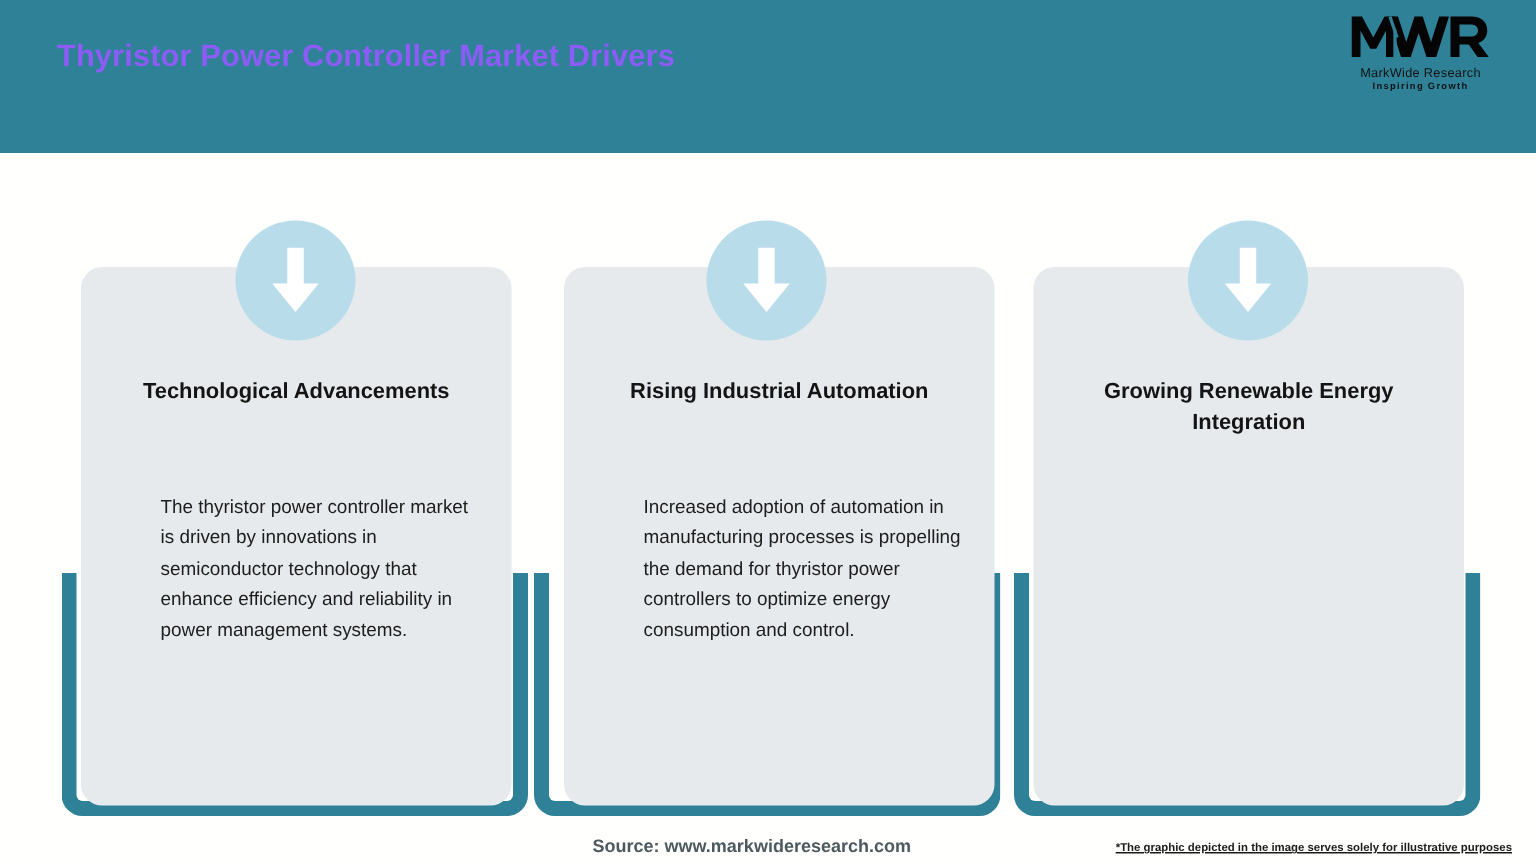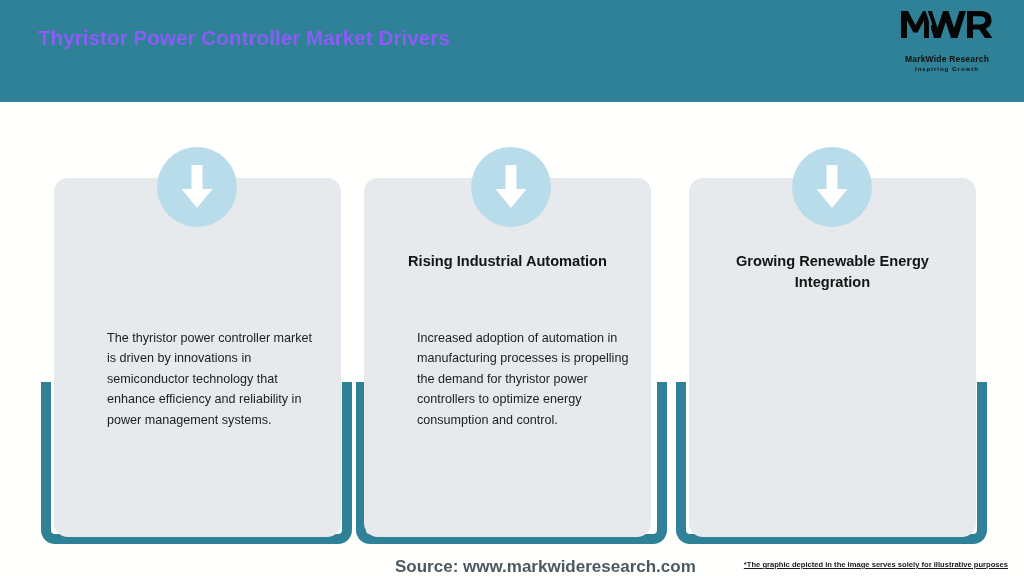--- a/index.html
+++ b/index.html
@@ -43,24 +43,24 @@
     text-align: center;
     line-height: 1;
   }
   #logo-mark {
     display: block;
     margin: 0 auto;
   }
   #logo-name {
     display: block;
     font-size: 8.5px;
-    font-weight: bold;
+    font-weight: normal;
     color: #121212;
     letter-spacing: 0.2px;
-    margin-top: 16px;
+    margin-top: 5px;
     white-space: nowrap;
   }
   #logo-tagline {
     display: block;
     font-size: 6.2px;
     font-weight: bold;
     color: #121212;
     letter-spacing: 0.9px;
     margin-top: 2px;
     white-space: nowrap;
@@ -86,21 +86,21 @@
   .card {
     position: absolute;
     top: 178px;
     width: 287px;
     height: 359px;
     background: #e6eaec;
     border-radius: 14px;
     box-sizing: border-box;
   }
   #card-1 { left: 54px; }
-  #card-2 { left: 364px; padding-left: 29px; }
+  #card-2 { left: 376px; padding-left: 29px; }
   #card-3 { left: 689px; }
 
   .card-title {
     position: absolute;
     left: 16px;
     right: 16px;
     top: 73px;
     text-align: center;
     font-size: 14.6px;
     font-weight: bold;
@@ -136,21 +136,21 @@
     left: 50%;
     top: 50%;
     transform: translate(-50%, -50%);
   }
 
   
   #footer-source {
     position: absolute;
     left: 395px;
     top: 557px;
-    font-size: 17px;
+    font-size: 12px;
     font-weight: bold;
     color: #4c5a60;
     white-space: nowrap;
   }
   #footer-disclaimer {
     position: absolute;
     right: 16px;
     top: 560px;
     font-size: 7.6px;
     font-weight: bold;
@@ -183,20 +183,21 @@
   </svg>
   <span id="logo-name">MarkWide Research</span>
   <span id="logo-tagline">Inspiring Growth</span>
 </div>
 
 <div class="bracket" id="bracket-1"></div>
 <div class="bracket" id="bracket-2"></div>
 <div class="bracket" id="bracket-3"></div>
 
 <div class="card" id="card-1">
+  <div class="card-title">Technological Advancements</div>
   <div class="card-body">The thyristor power controller market is driven by innovations in semiconductor technology that enhance efficiency and reliability in power management systems.</div>
 </div>
 
 <div class="card" id="card-2">
   <div class="card-title">Rising Industrial Automation</div>
   <div class="card-body">Increased adoption of automation in manufacturing processes is propelling the demand for thyristor power controllers to optimize energy consumption and control.</div>
 </div>
 
 <div class="card" id="card-3">
   <div class="card-title">Growing Renewable Energy Integration</div>

